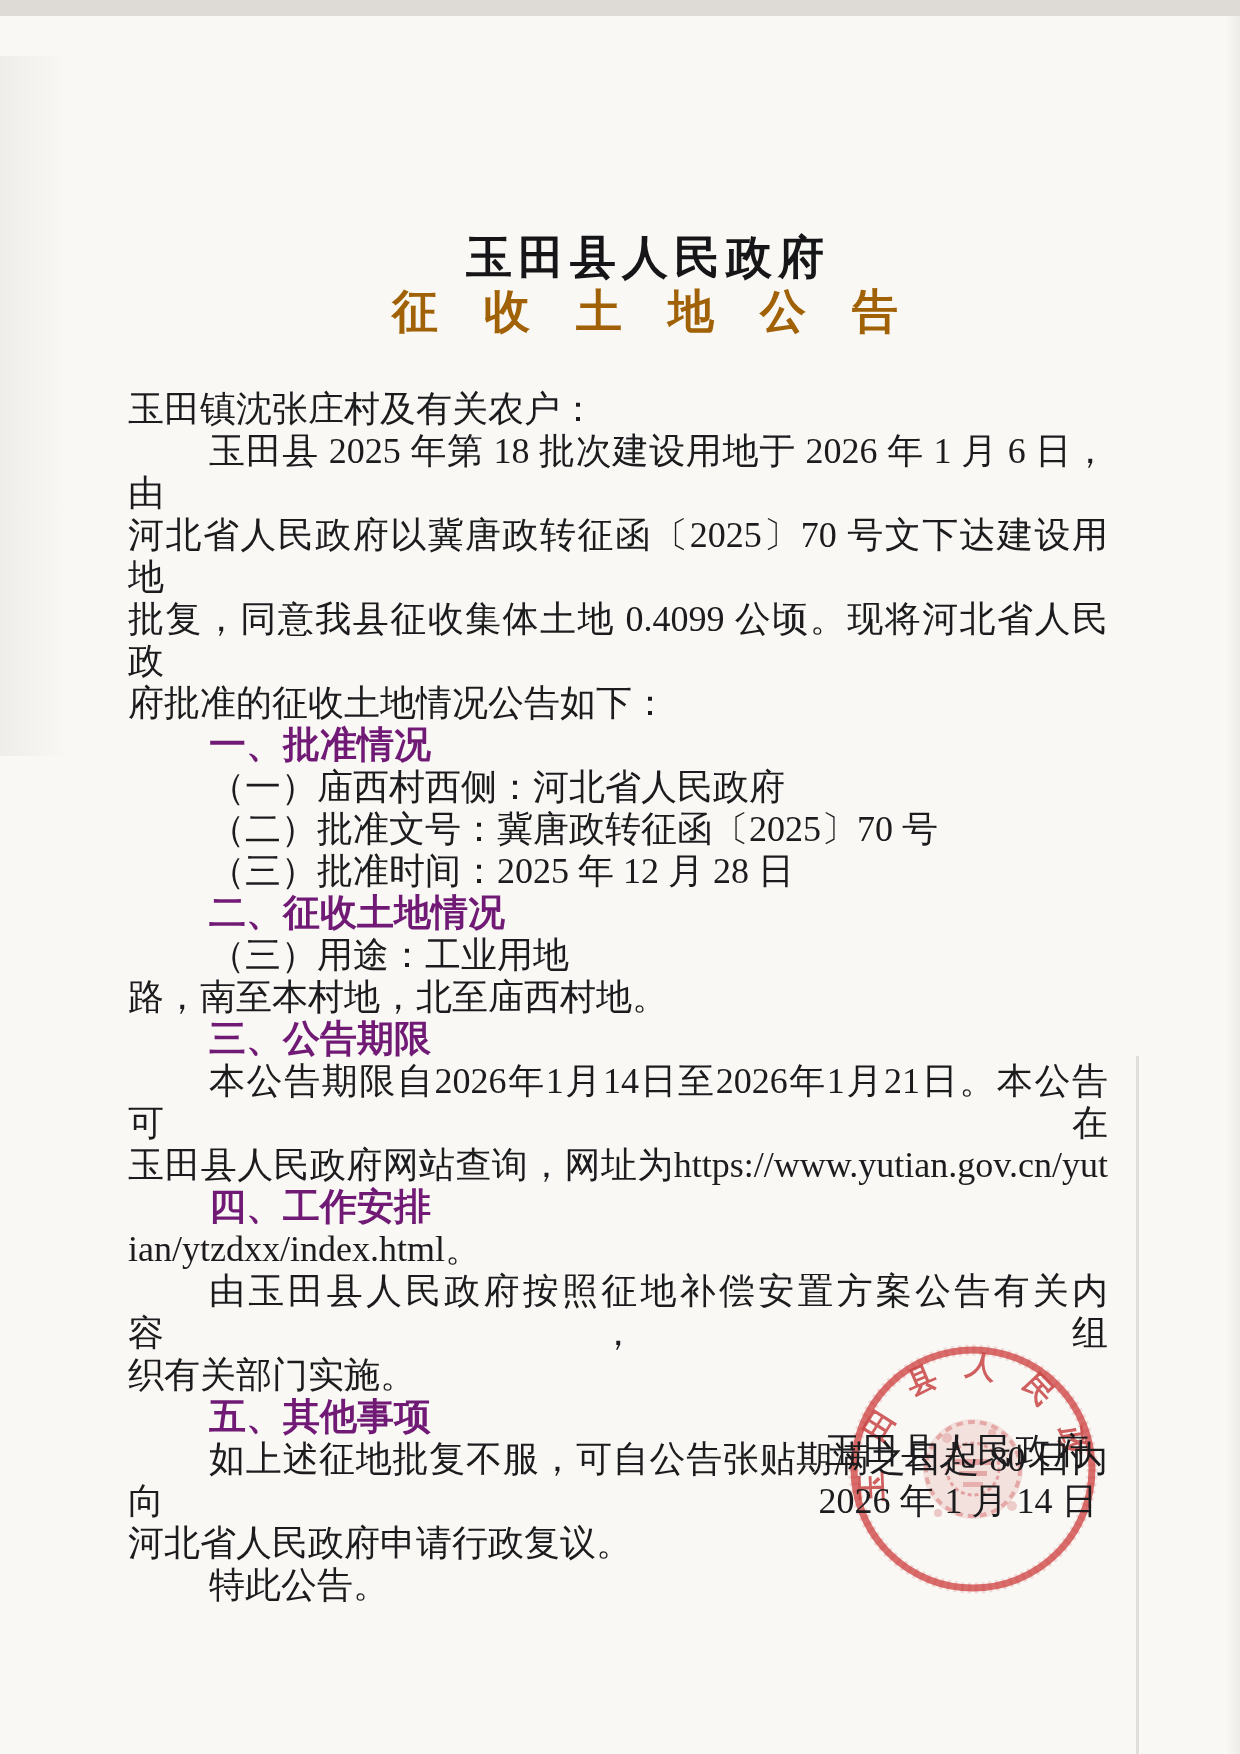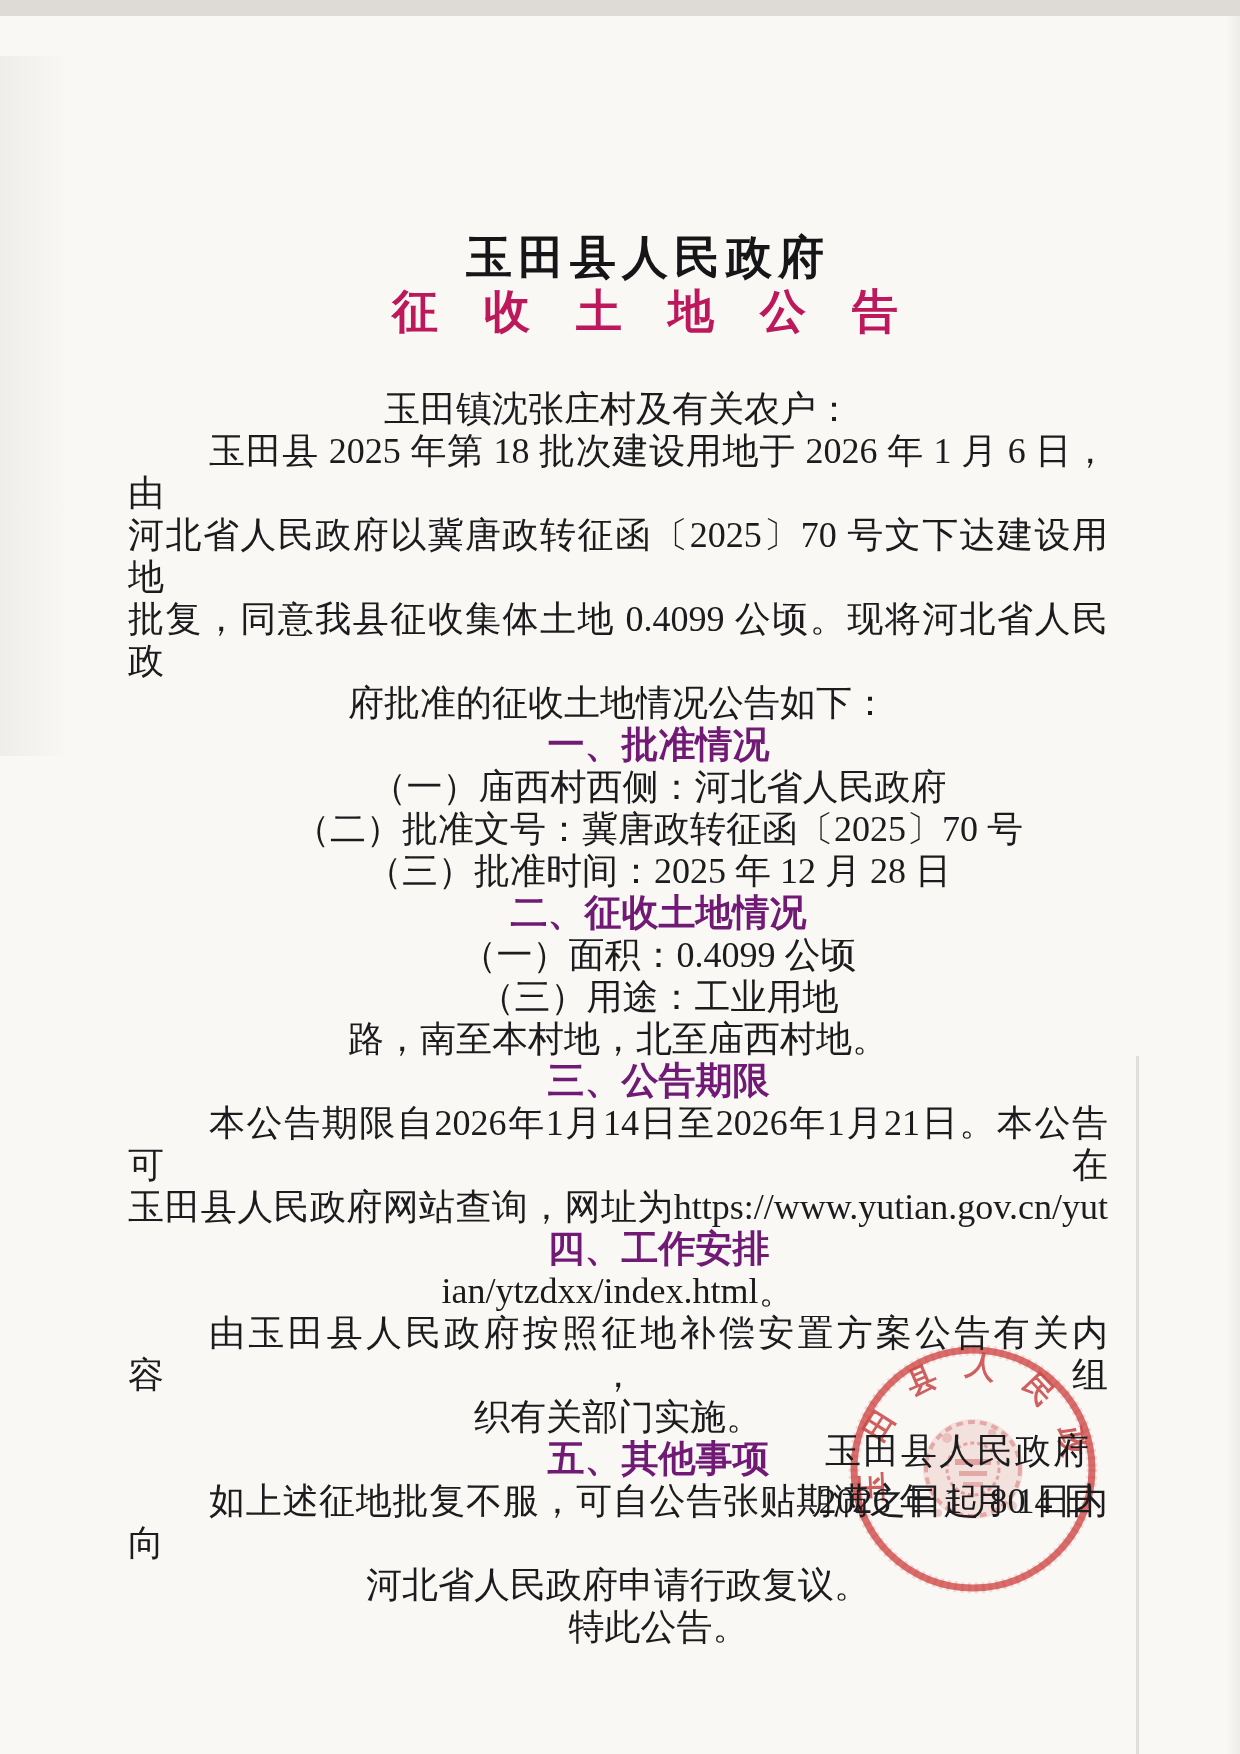--- a/index.html
+++ b/index.html
@@ -54,34 +54,34 @@
     top: 270px; left: 0;
     width: 1240px;
     box-sizing: border-box;
     padding-left: 96px;
     text-align: center;
     font-family: "Liberation Sans", sans-serif;
     font-weight: 700;
     font-size: 46px;
     line-height: 1.1;
     letter-spacing: 46px;
-    color: #be185d;
+    color: #a16207;
   }
 
   .body-text {
     position: absolute;
     left: 128px; top: 372px;
     width: 980px;
     font-family: "Liberation Serif", serif;
     font-size: 36px;
     line-height: 42px;
     color: #1c1c1e;
     z-index: 2;
   }
-  .line { min-height: 42px; text-align: center; }
+  .line { min-height: 42px; text-align: left; }
   .line.indent { text-indent: 81px; }
   .line.justify { text-align: justify; text-align-last: justify; }
   .line.heading {
     font-family: "Liberation Sans", sans-serif;
     font-weight: 700;
     font-size: 37px;
     color: #701a75;
   }
 
   .signature {
@@ -125,21 +125,20 @@
       <div class="line plain">玉田镇沈张庄村及有关农户：</div>
       <div class="line indent justify">玉田县 2025 年第 18 批次建设用地于 2026 年 1 月 6 日，由</div>
       <div class="line justify">河北省人民政府以冀唐政转征函〔2025〕70 号文下达建设用地</div>
       <div class="line justify">批复，同意我县征收集体土地 0.4099 公顷。现将河北省人民政</div>
       <div class="line plain">府批准的征收土地情况公告如下：</div>
       <div class="line indent heading">一、批准情况</div>
       <div class="line indent">（一）庙西村西侧：河北省人民政府</div>
       <div class="line indent">（二）批准文号：冀唐政转征函〔2025〕70 号</div>
       <div class="line indent">（三）批准时间：2025 年 12 月 28 日</div>
       <div class="line indent heading">二、征收土地情况</div>
-      <div class="line indent">（一）面积：0.4099 公顷</div>
       <div class="line indent">（三）用途：工业用地</div>
       <div class="line plain">路，南至本村地，北至庙西村地。</div>
       <div class="line indent heading">三、公告期限</div>
       <div class="line indent justify">本公告期限自2026年1月14日至2026年1月21日。本公告可在</div>
       <div class="line justify">玉田县人民政府网站查询，网址为https://www.yutian.gov.cn/yut</div>
       <div class="line indent heading">四、工作安排</div>
       <div class="line plain">ian/ytzdxx/index.html。</div>
       <div class="line indent justify">由玉田县人民政府按照征地补偿安置方案公告有关内容，组</div>
       <div class="line plain">织有关部门实施。</div>
       <div class="line indent heading">五、其他事项</div>

